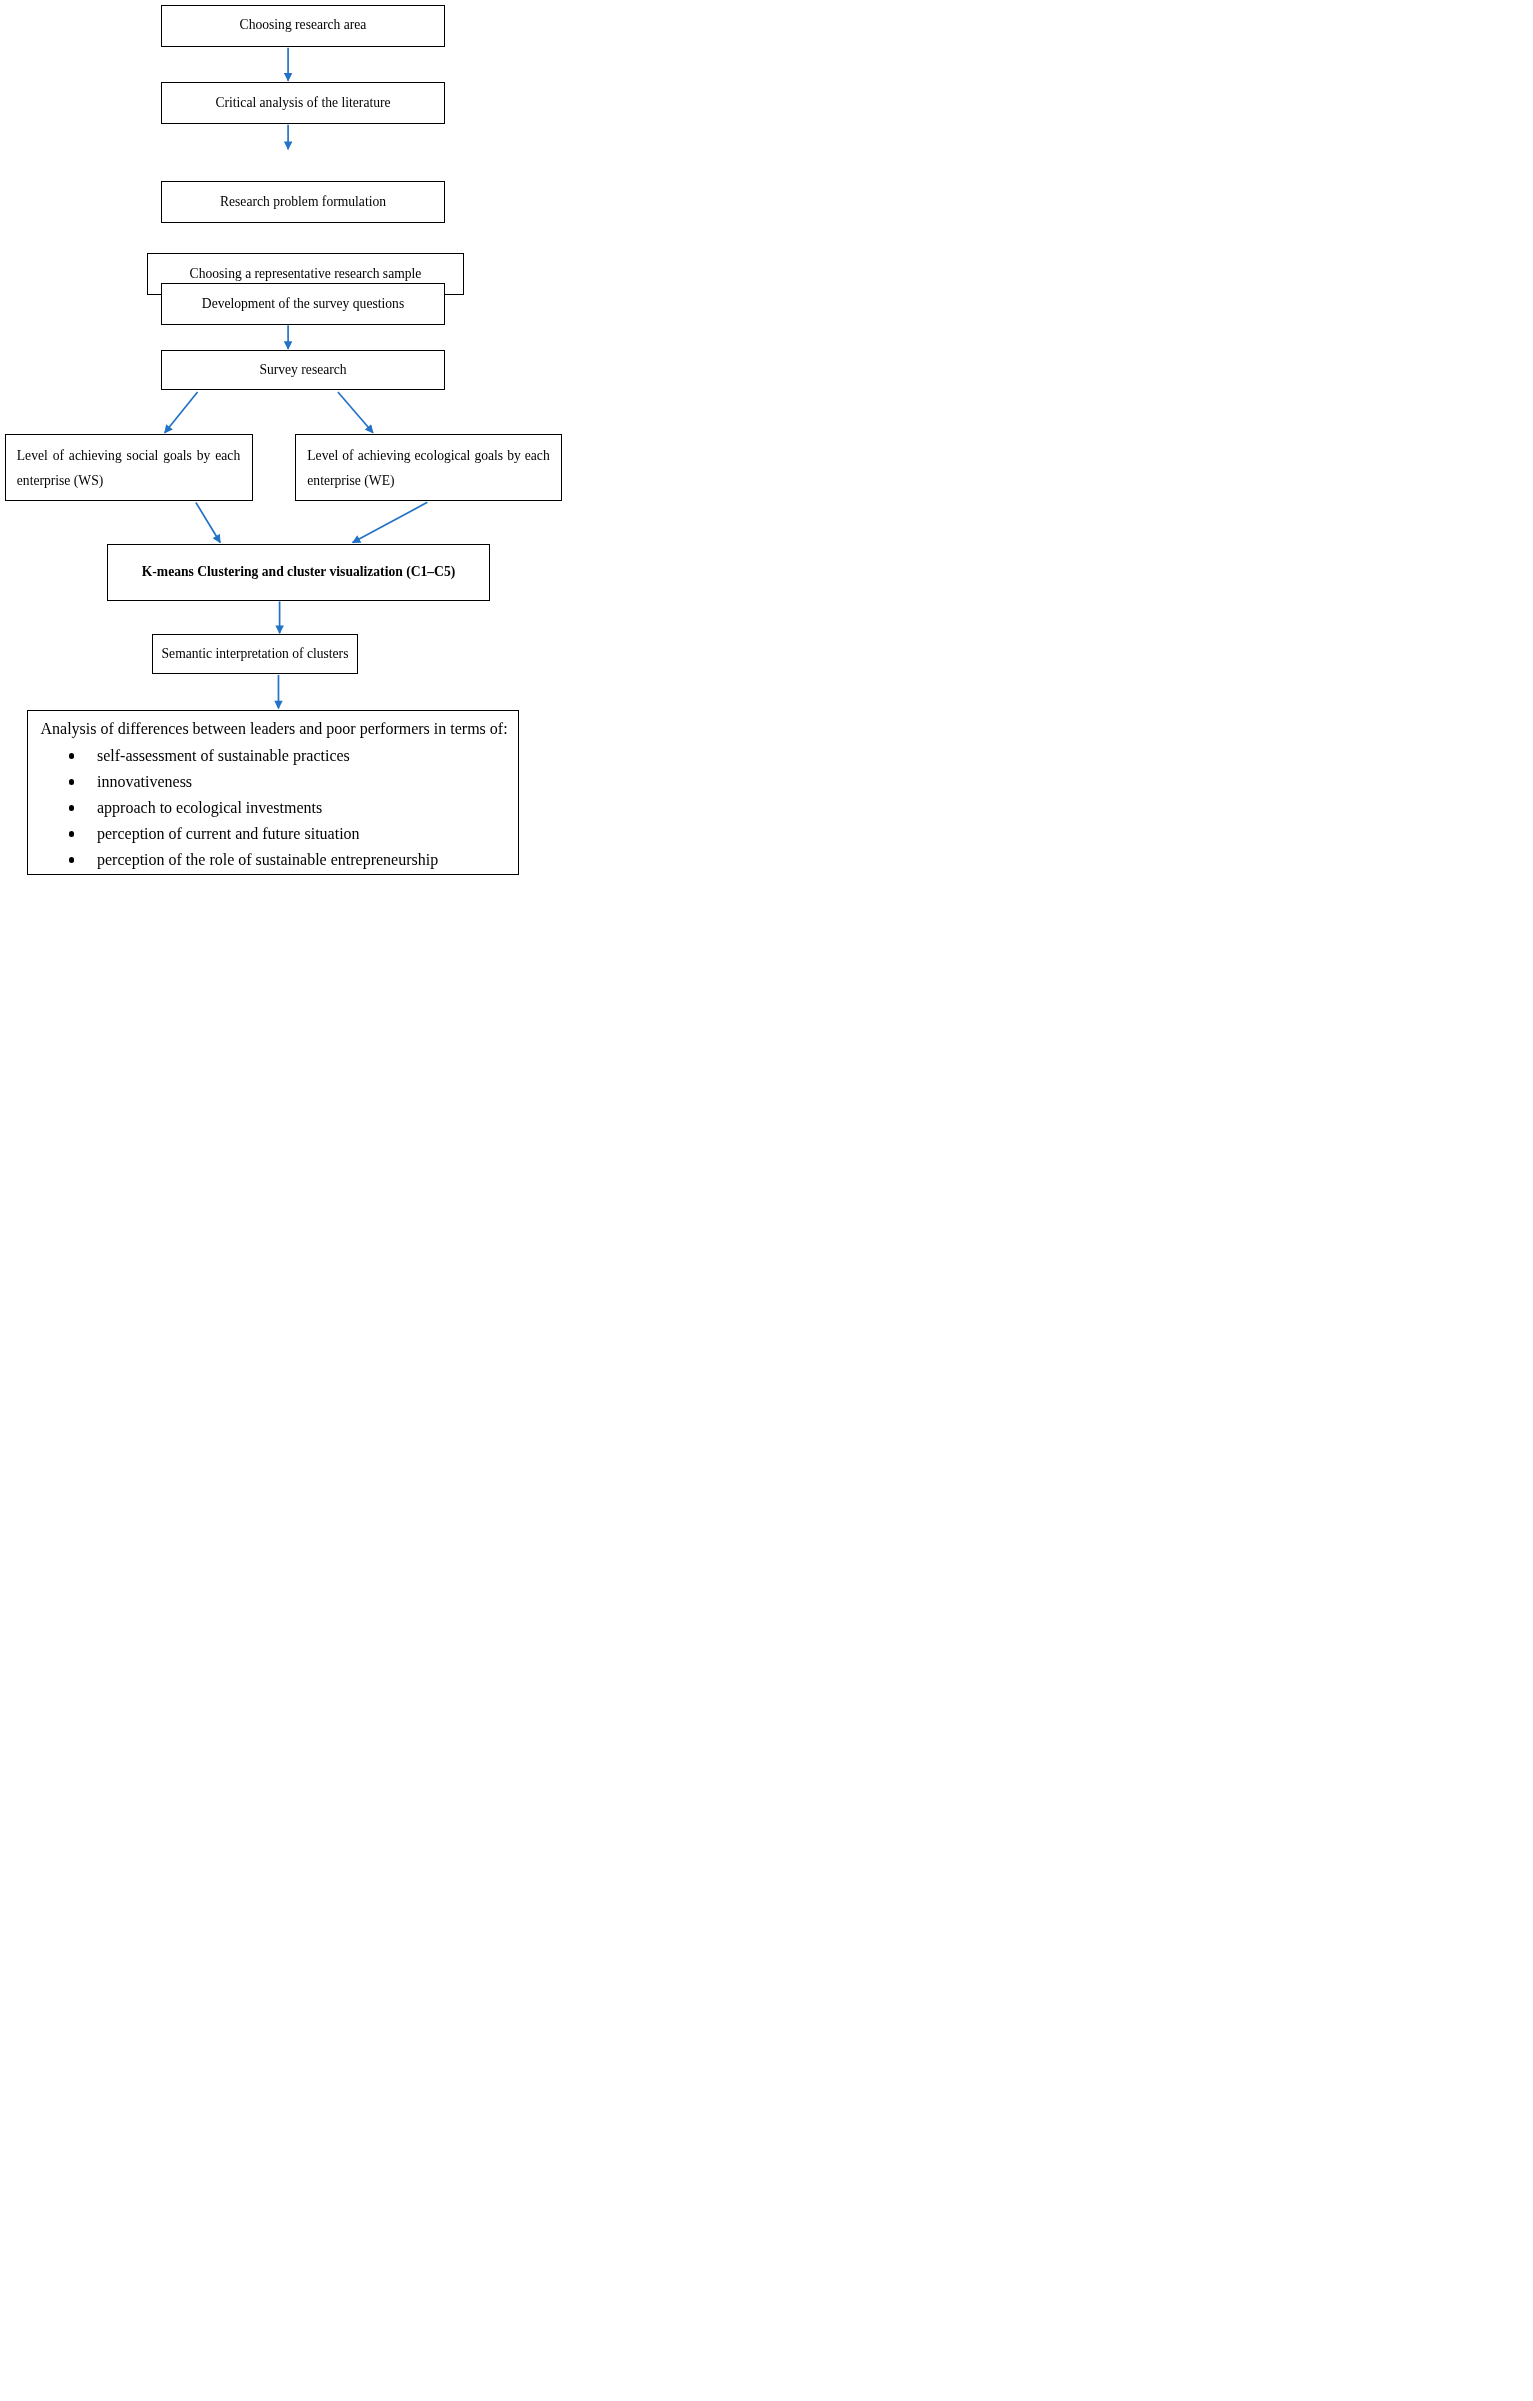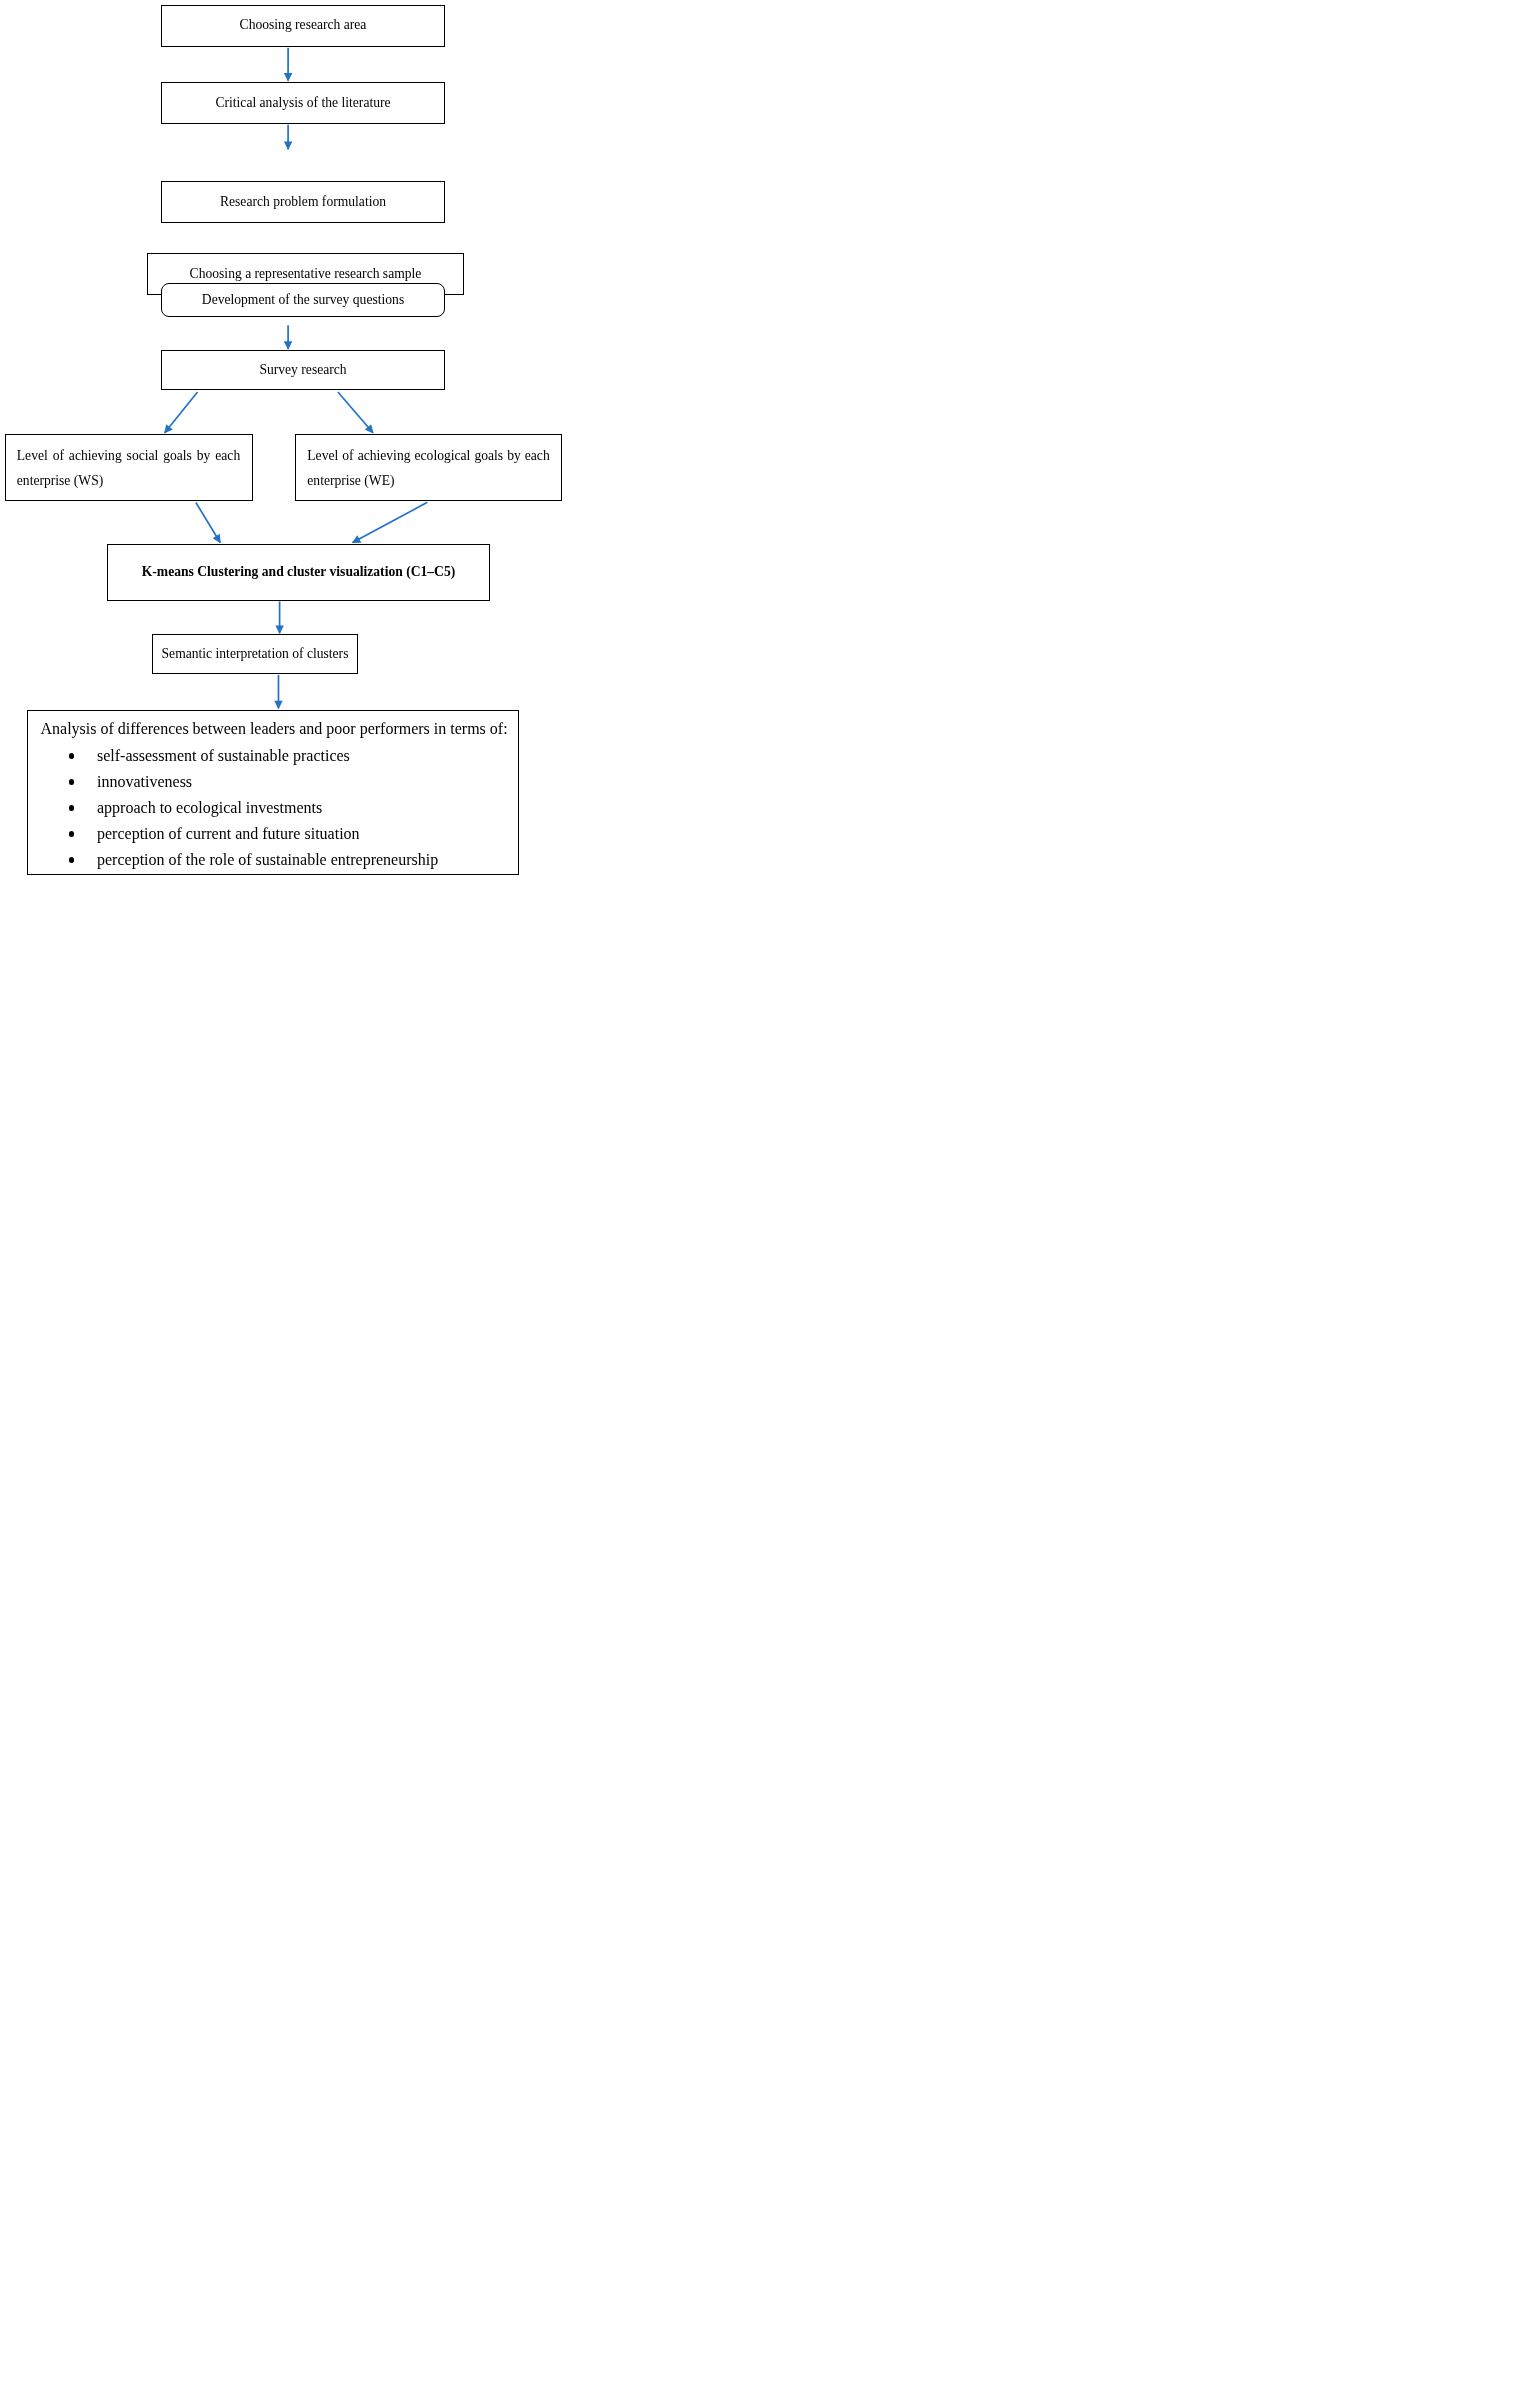--- a/index.html
+++ b/index.html
@@ -110,21 +110,21 @@
   </div>
 
   <div class="node center" style="left:161px; top:150px; width:284px; height:42px;margin-top:31px;">
     <span>Research problem formulation</span>
   </div>
 
   <div class="node center" style="left:147px; top:217px; width:317px; height:42px;margin-top:36px;">
     <span>Choosing a representative research sample</span>
   </div>
 
-  <div class="node center" style="left:161px; top:283px; width:284px; height:34px;border-radius:8px;">
+  <div class="node center" style="left:161px; top:283px; width:284px; height:42px;">
     <span>Development of the survey questions</span>
   </div>
 
   <div class="node center" style="left:161px; top:350px; width:284px; height:40px;">
     <span>Survey research</span>
   </div>
 
   <div class="node justified" style="left:4.5px; top:434px; width:248px; height:67px;">
     <span>Level of achieving social goals by each enterprise (WS)</span>
   </div>

